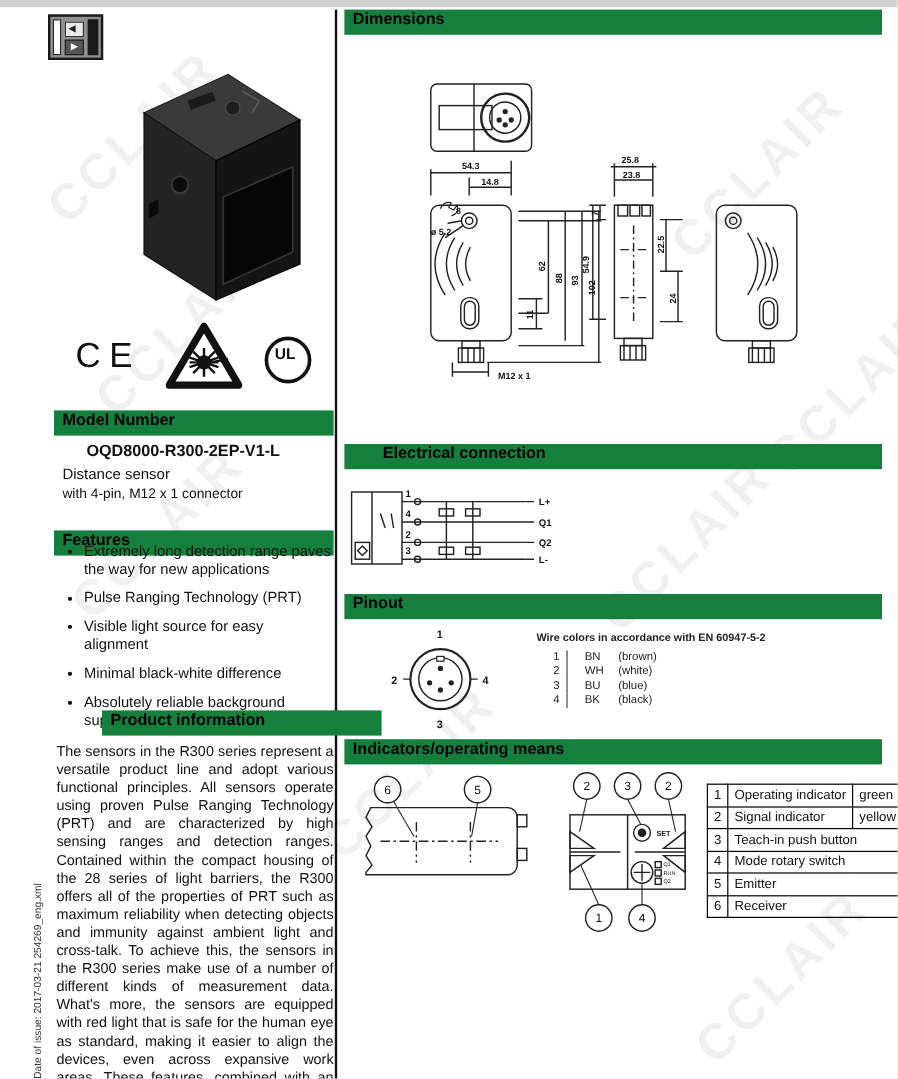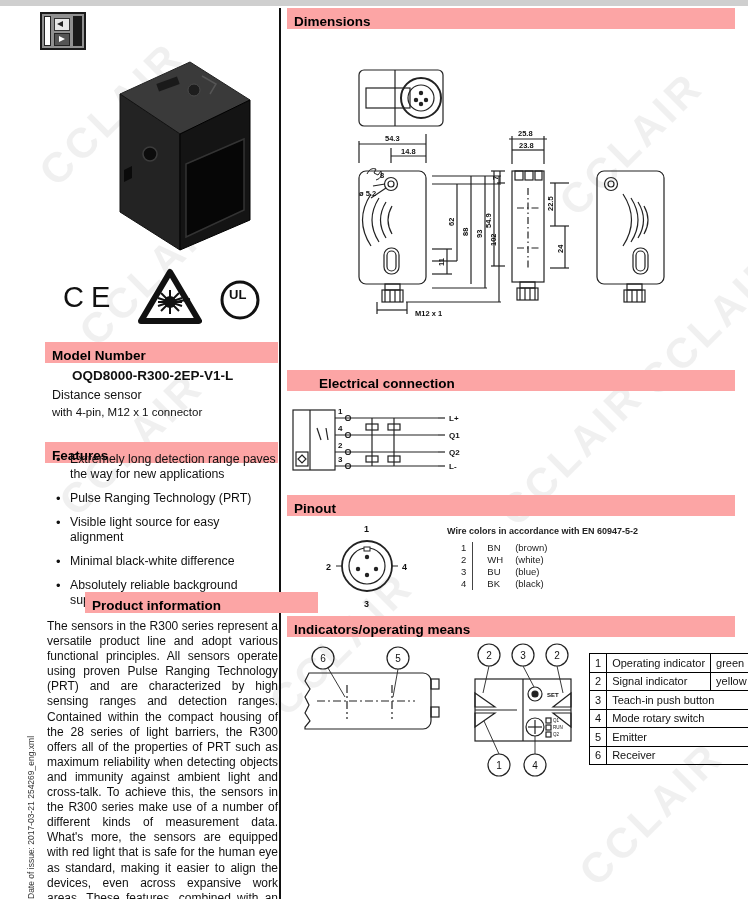--- a/index.html
+++ b/index.html
@@ -4,21 +4,21 @@
 <style>
   html,body{margin:0;padding:0;background:#e8e8e8;}
   #page{position:relative;width:748px;height:899px;background:#ffffff;overflow:hidden;
         font-family:"Liberation Sans","DejaVu Sans",sans-serif;color:#111;}
   .topstrip{position:absolute;left:0;top:0;width:748px;height:6px;background:#cfcfcf;}
   .divider{position:absolute;left:279px;top:8px;width:2px;height:891px;background:#111;}
   
   .wm{position:absolute;font-size:42px;font-weight:700;letter-spacing:4px;
       color:rgba(140,140,140,0.13);transform:rotate(-45deg);pointer-events:none;white-space:nowrap;}
   
-  .bar{position:absolute;height:21px;background:#fca5a5;display:flex;align-items:flex-end;
+  .bar{position:absolute;height:21px;background:#15803d;display:flex;align-items:flex-start;
        padding-left:7px;box-sizing:border-box;font-weight:700;font-size:13.5px;color:#000;}
   .bar-left{left:45px;width:233px;}
   .bar-right{left:287px;width:448px;}
   
   .model-name{position:absolute;left:52px;top:368px;font-weight:700;font-size:13.5px;margin-left:20px;}
   .model-desc1{position:absolute;left:52px;top:388px;font-size:12.5px;}
   .model-desc2{position:absolute;left:52px;top:406px;font-size:11.5px;}
   ul.features{position:absolute;left:52px;top:452px;width:224px;margin:0;padding:0;list-style:none;}
   ul.features li{position:relative;padding-left:18px;margin-bottom:9px;font-size:12.3px;line-height:15px;}
   ul.features li::before{content:"•";position:absolute;left:4px;top:0;font-size:13px;}

